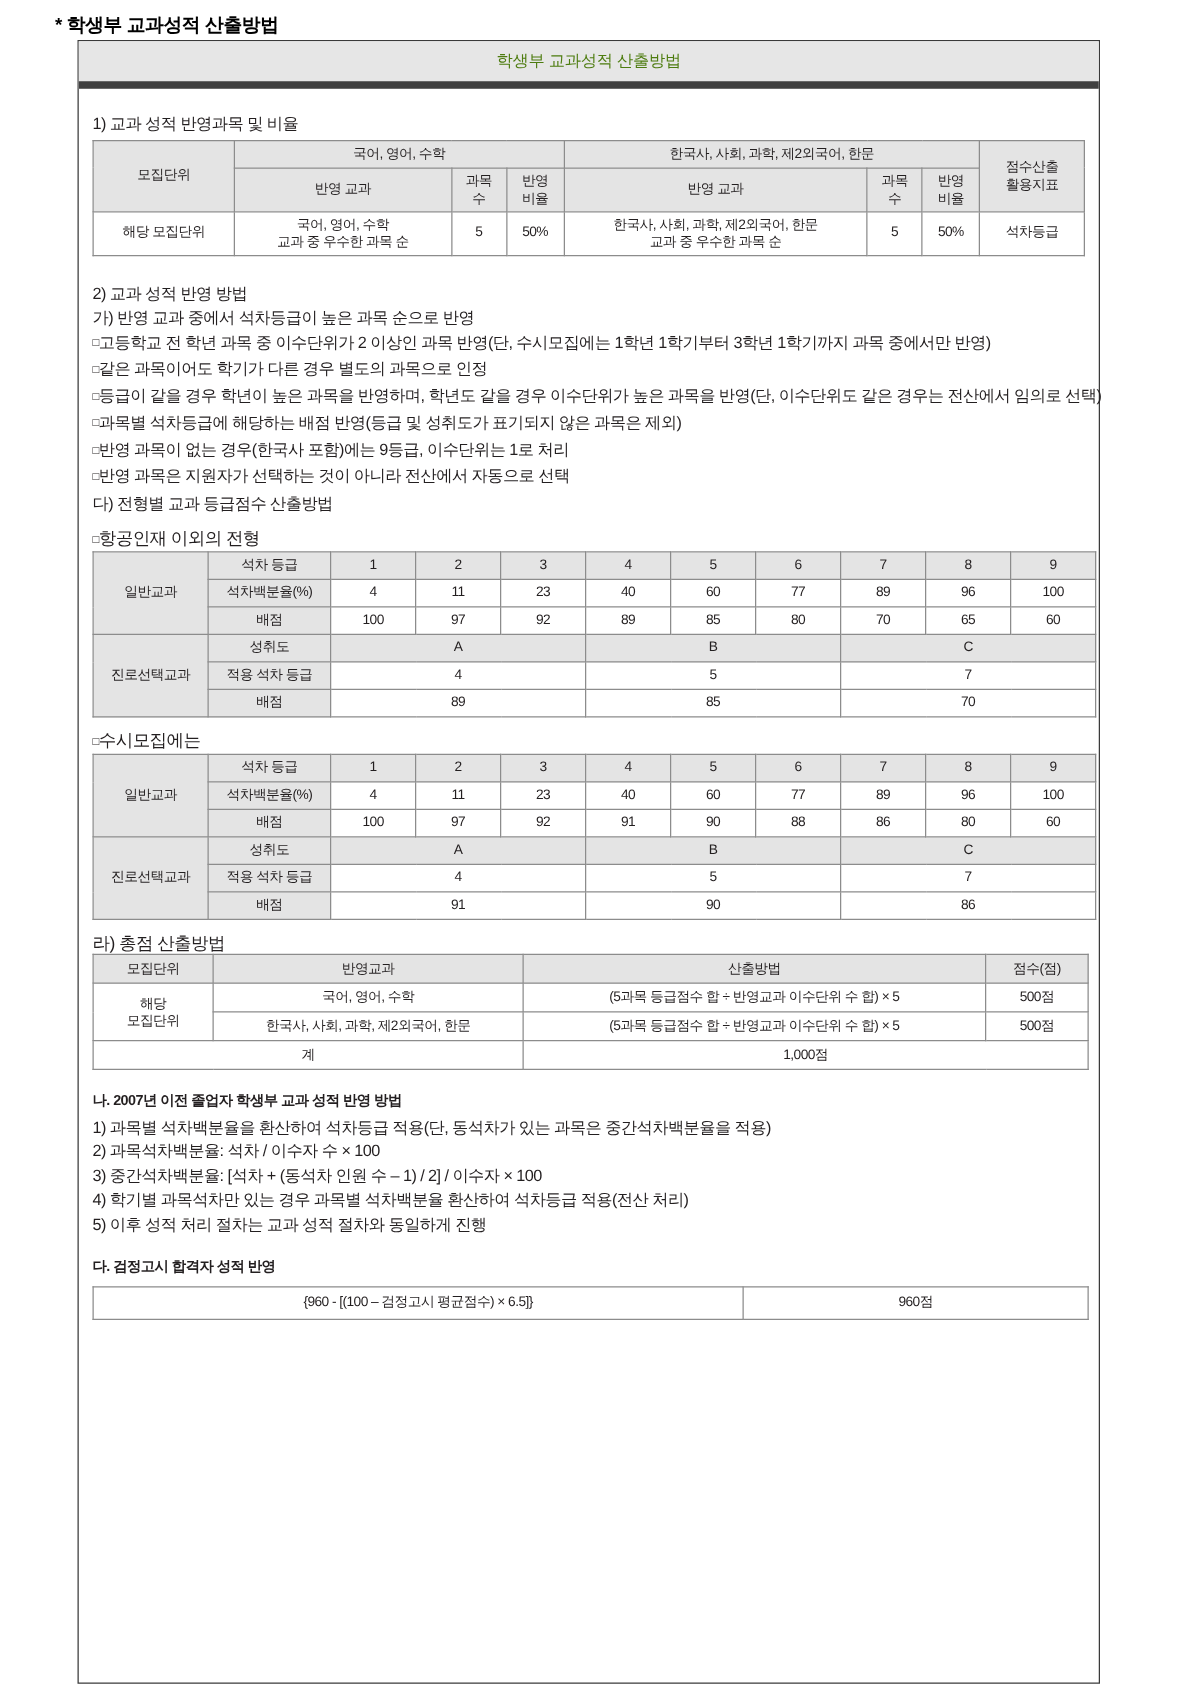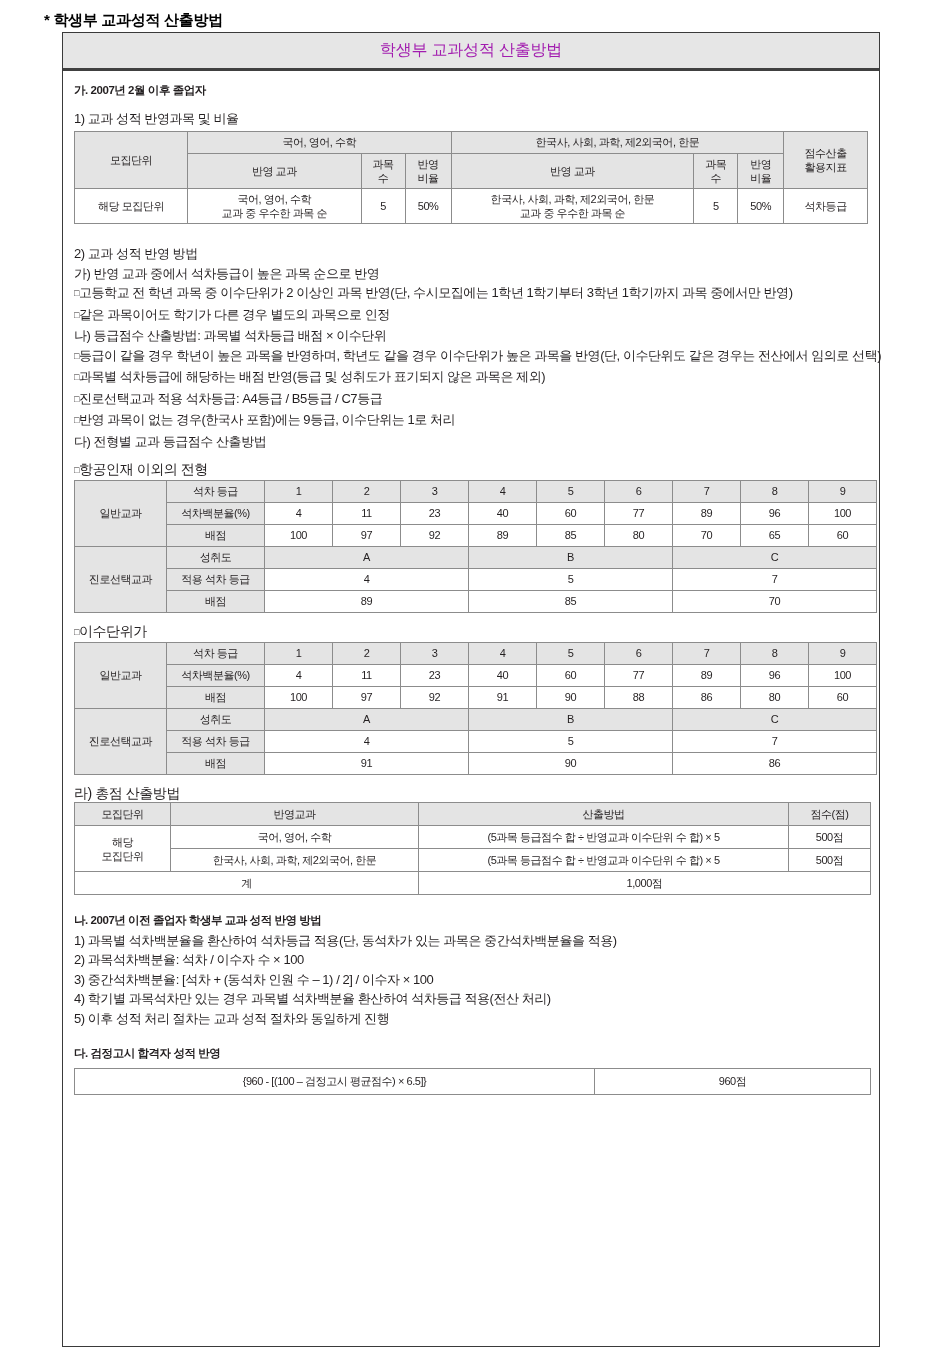--- a/index.html
+++ b/index.html
@@ -40,28 +40,28 @@
     left: 62px;
     top: 32px;
     width: 818px;
     height: 1315px;
     border: 1px solid #3a3a3a;
     box-sizing: border-box;
     background: #fff;
   }
   .banner {
     height: 38px;
-    border-bottom: 3px solid #404040;
+    border-bottom: 6px solid #404040;
     background: #e6e6e6;
     display: flex;
     align-items: center;
     justify-content: center;
-    font-size: 16px;
+    font-size: 13px;
     letter-spacing: -0.2px;
-    color: #a21caf;
+    color: #4d7c0f;
     box-sizing: border-box;
   }
   .body-area {
     padding: 10px 11px 8px 11px;
     box-sizing: border-box;
   }
   
   .ln {
     font-size: 13px;
     line-height: 19.5px;
@@ -137,21 +137,20 @@
 <div class="page">
 
   <div class="doc-heading">* 학생부 교과성적 산출방법</div>
 
   <div class="outer-frame">
 
     <div class="banner">학생부 교과성적 산출방법</div>
 
     <div class="body-area">
 
-      <div class="ln bold">가. 2007년 2월 이후 졸업자</div>
       <div class="spacer-8"></div>
       <div class="ln">1) 교과 성적 반영과목 및 비율</div>
 
       <div class="tbl-wrap">
         <table class="t1">
           <colgroup>
             <col style="width:108px">
             <col style="width:166px">
             <col style="width:42px">
             <col style="width:44px">
@@ -210,25 +209,24 @@
         </table>
       </div>
 
       <div class="spacer-20"></div>
       <div class="ln">2) 교과 성적 반영 방법</div>
 
       <div id="notes-ga">
           <div class="ln">가) 반영 교과 중에서 석차등급이 높은 과목 순으로 반영</div>
           <div class="ln sq">고등학교 전 학년 과목 중 이수단위가 2 이상인 과목 반영(단, 수시모집에는 1학년 1학기부터 3학년 1학기까지 과목 중에서만 반영)</div>
           <div class="ln sq">같은 과목이어도 학기가 다른 경우 별도의 과목으로 인정</div>
-          <div class="ln">나) 등급점수 산출방법: 과목별 석차등급 배점 × 이수단위</div>
           <div class="ln sq">등급이 같을 경우 학년이 높은 과목을 반영하며, 학년도 같을 경우 이수단위가 높은 과목을 반영(단, 이수단위도 같은 경우는 전산에서 임의로 선택)</div>
           <div class="ln sq">과목별 석차등급에 해당하는 배점 반영(등급 및 성취도가 표기되지 않은 과목은 제외)</div>
-          <div class="ln sq">진로선택교과 적용 석차등급: A4등급 / B5등급 / C7등급</div>
           <div class="ln sq">반영 과목이 없는 경우(한국사 포함)에는 9등급, 이수단위는 1로 처리</div>
+          <div class="ln sq">반영 과목은 지원자가 선택하는 것이 아니라 전산에서 자동으로 선택</div>
           <div class="ln">다) 전형별 교과 등급점수 산출방법</div>
         </div>
 
       <div class="mini-label sq">항공인재 이외의 전형</div>
       <table class="tgrade">
         <colgroup>
           <col style="width:92px">
           <col style="width:98px">
           <col style="width:68px">
             <col style="width:68px">
@@ -293,21 +291,21 @@
             </tr>
             <tr>
               <td class="hdr">배점</td>
               <td class="body-cell" colspan="3">89</td>
               <td class="body-cell" colspan="3">85</td>
               <td class="body-cell" colspan="3">70</td>
             </tr>
           </tbody>
       </table>
 
-      <div class="mini-label sq">이수단위가</div>
+      <div class="mini-label sq">수시모집에는</div>
       <table class="tgrade">
         <colgroup>
           <col style="width:92px">
           <col style="width:98px">
           <col style="width:68px">
             <col style="width:68px">
             <col style="width:68px">
           <col style="width:68px">
             <col style="width:68px">
             <col style="width:68px">

